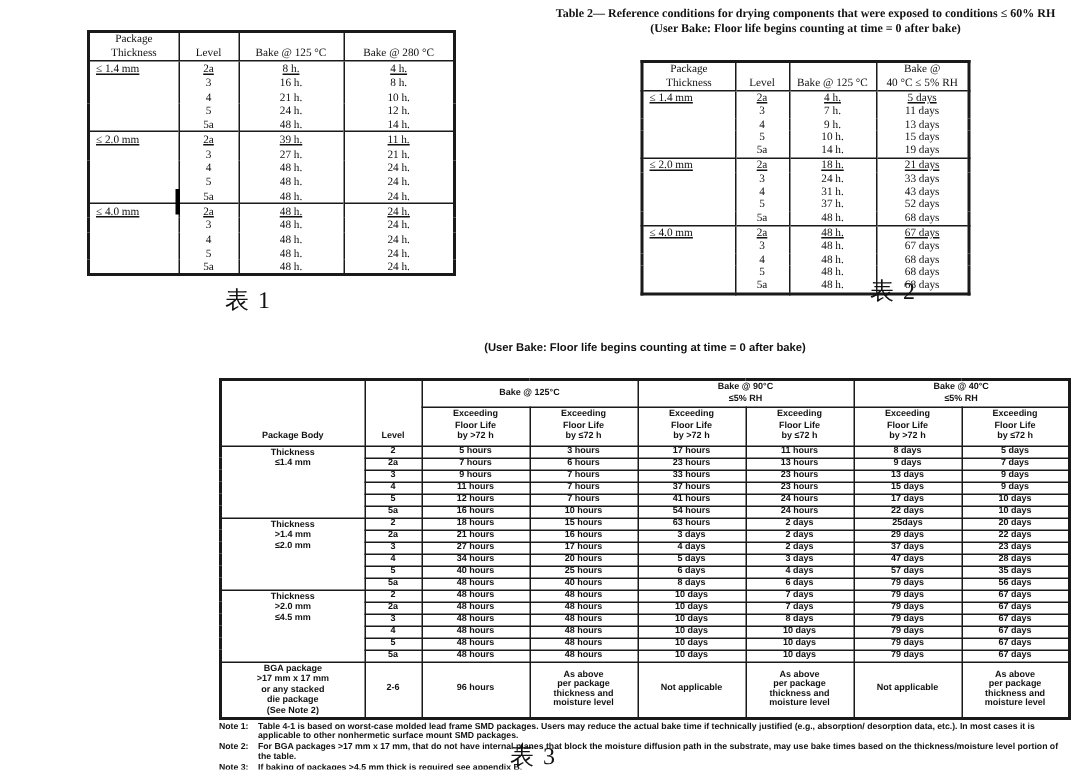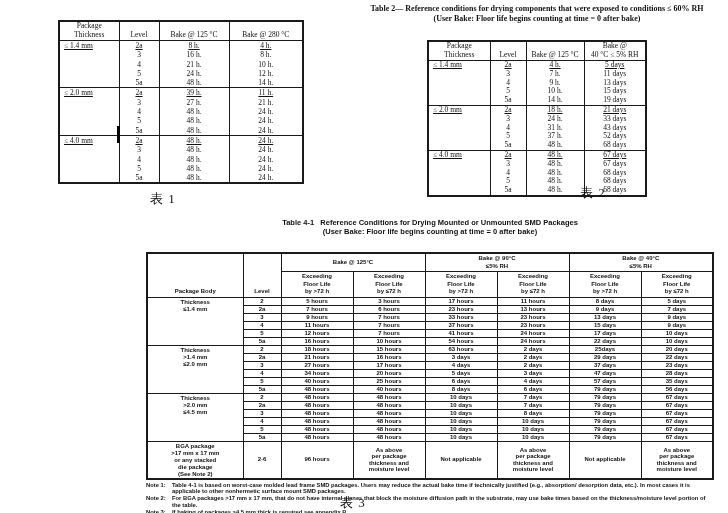--- a/index.html
+++ b/index.html
@@ -23,21 +23,21 @@
   #t41 th,#t41 td{border:1px solid #1a1a1a;font-size:6px;font-weight:bold;text-align:center;
       padding:0 1px;white-space:pre-line;line-height:7px;}
   #t41 th{line-height:7.5px;padding:1px 1px;}
   #t41 th.corner{vertical-align:bottom;}
   #t41 td.body-cell{vertical-align:top;padding-top:1px;}
   #t41 td.tall{padding:2px 1px;line-height:6.5px;}
   .notes{margin-top:2px;font-family:"Liberation Sans",sans-serif;font-size:5.8px;line-height:6.8px;}
   .note{display:flex;}
   .note .nlabel{flex:0 0 26px;font-weight:bold;}
   .note .ntext{flex:1;font-weight:bold;}
-  .caption{position:absolute;font-size:13px;font-family:"Liberation Serif",serif;letter-spacing:1px;}
+  .caption{position:absolute;font-size:16px;font-family:"Liberation Serif",serif;letter-spacing:1px;}
   .cursor-mark{position:absolute;left:117px;top:126px;width:3px;height:17px;background:#000;}
 </style>
 </head>
 <body>
 
 <div class="block" id="t3-block" style="left:0;top:4px;width:362px;">
   <table class="ref-table" id="t3">
     <colgroup>
         <col style="width:60px">
         <col style="width:40px">
@@ -233,21 +233,21 @@
       </tbody>
   </table>
 </div>
 
 <div class="cursor-mark"></div>
 
 <div class="caption" style="left:150px;top:190px;">表 1</div>
 <div class="caption" style="left:580px;top:184px;">表 2</div>
 
 <div class="block" id="t41-block" style="left:146px;top:219px;width:568px;">
-  <div class="t41-title"><span>Table 4-1 &nbsp; Reference Conditions for Drying Mounted or Unmounted SMD Packages</span><br><span>(User Bake: Floor life begins counting at time = 0 after bake)</span></div>
+  <div class="t41-title"><br><span>(User Bake: Floor life begins counting at time = 0 after bake)</span></div>
   <table id="t41" style="width:566px;">
     <colgroup>
         <col style="width:96px">
         <col style="width:38px">
         <col style="width:72px">
         <col style="width:72px">
         <col style="width:72px">
         <col style="width:72px">
         <col style="width:72px">
         <col style="width:72px">

